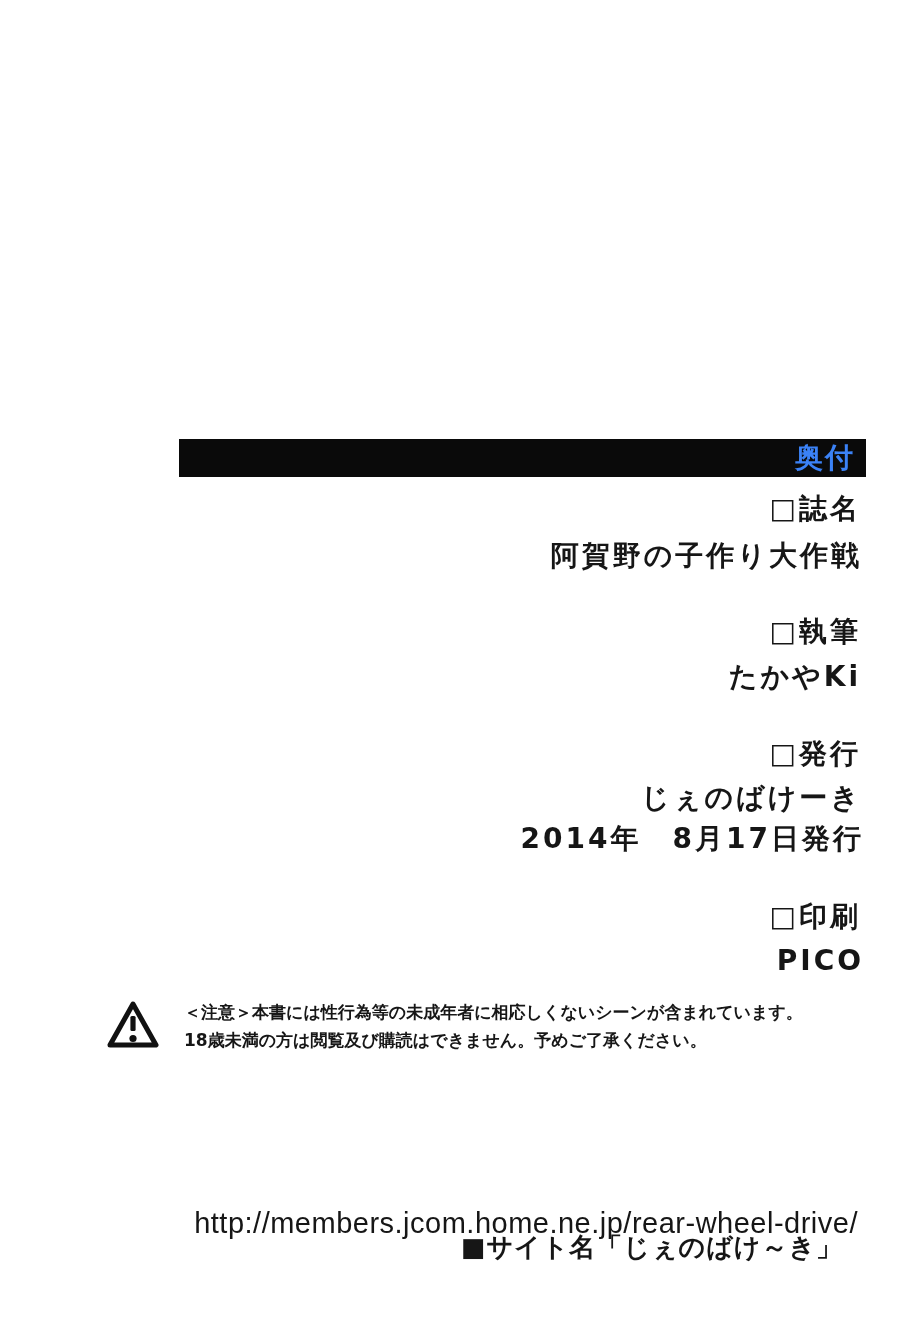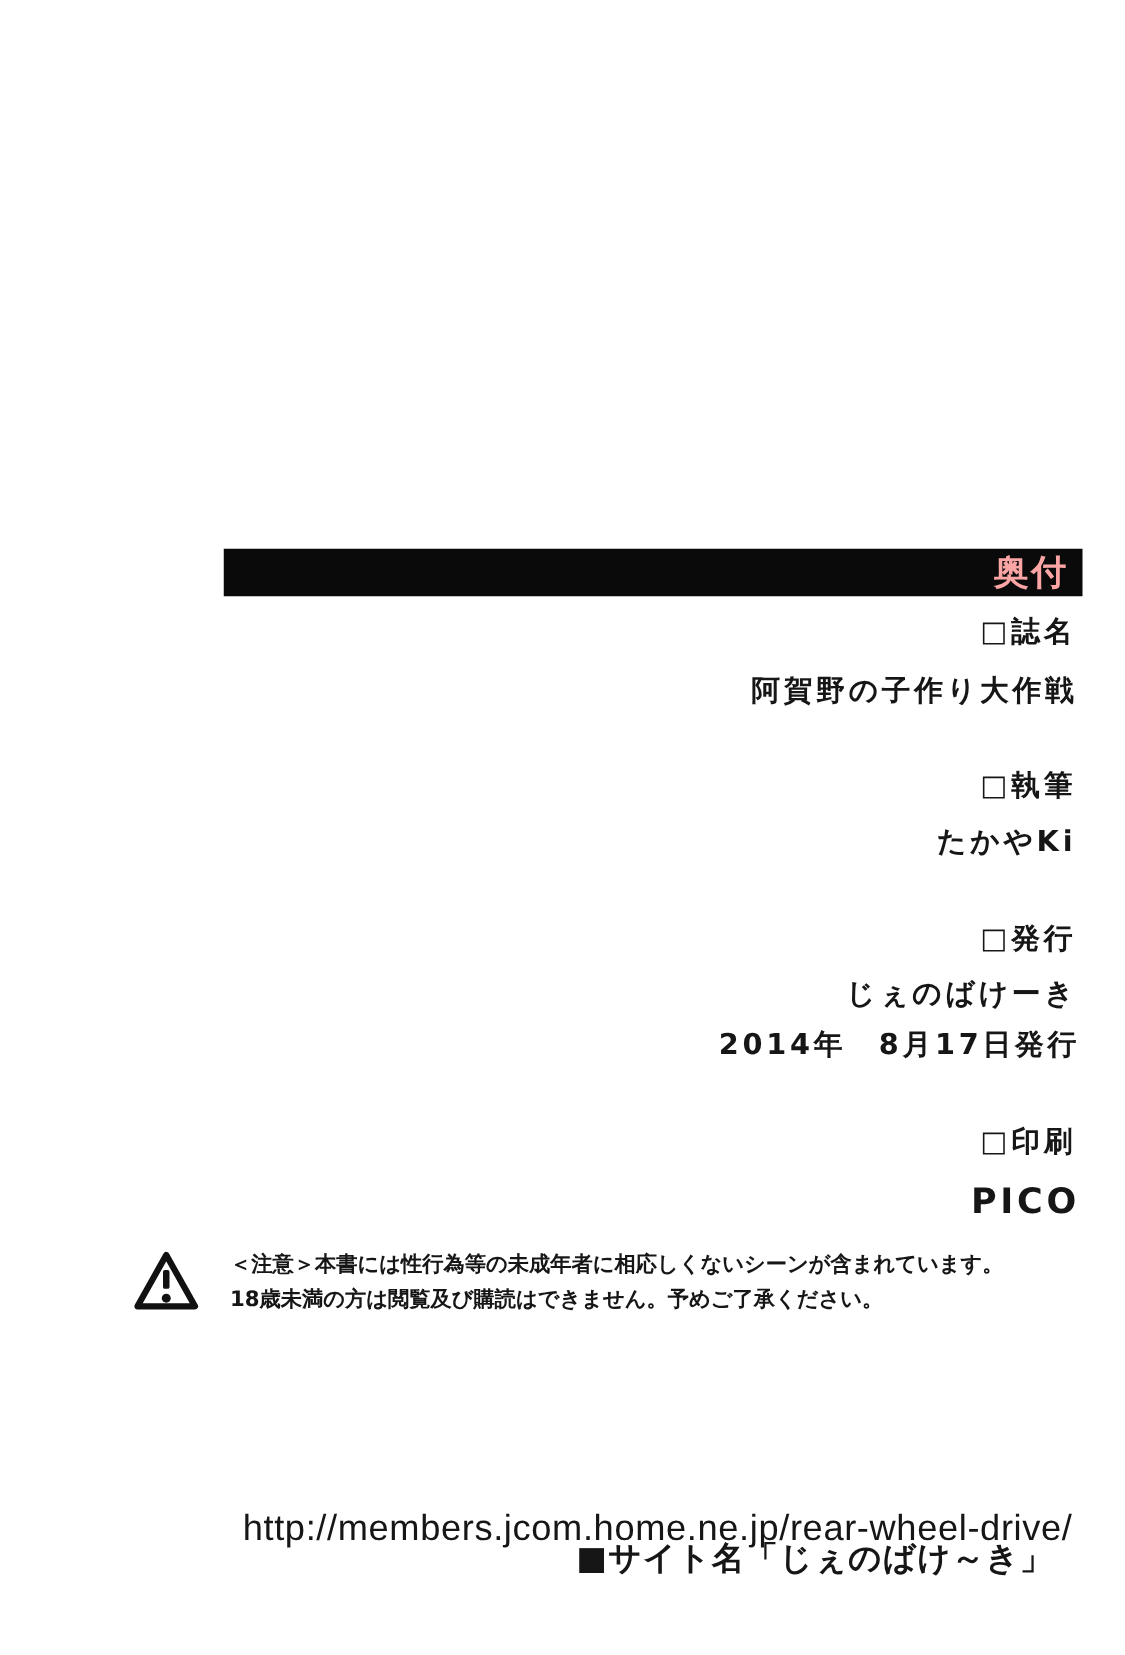--- a/index.html
+++ b/index.html
@@ -21,35 +21,35 @@
     left: 179px;
     top: 439px;
     width: 687px;
     height: 38px;
     background: #0a0a0a;
     text-align: right;
     box-sizing: border-box;
     padding-right: 11px;
   }
   .title-bar-label {
-    color: #fca5a5;
+    color: #3b82f6;
     font-size: 28px;
     line-height: 38px;
     letter-spacing: 2px;
     font-weight: bold;
   }
   .line {
     position: absolute;
     white-space: nowrap;
     text-align: right;
     font-weight: bold;
     color: #161616;
   }
   .jp-entry {
-    font-size: 23px;
+    font-size: 28px;
     letter-spacing: 3px;
     line-height: 1;
   }
   .latin-entry {
     font-size: 28px;
     letter-spacing: 3px;
     line-height: 1;
   }
   .warning {
     position: absolute;

